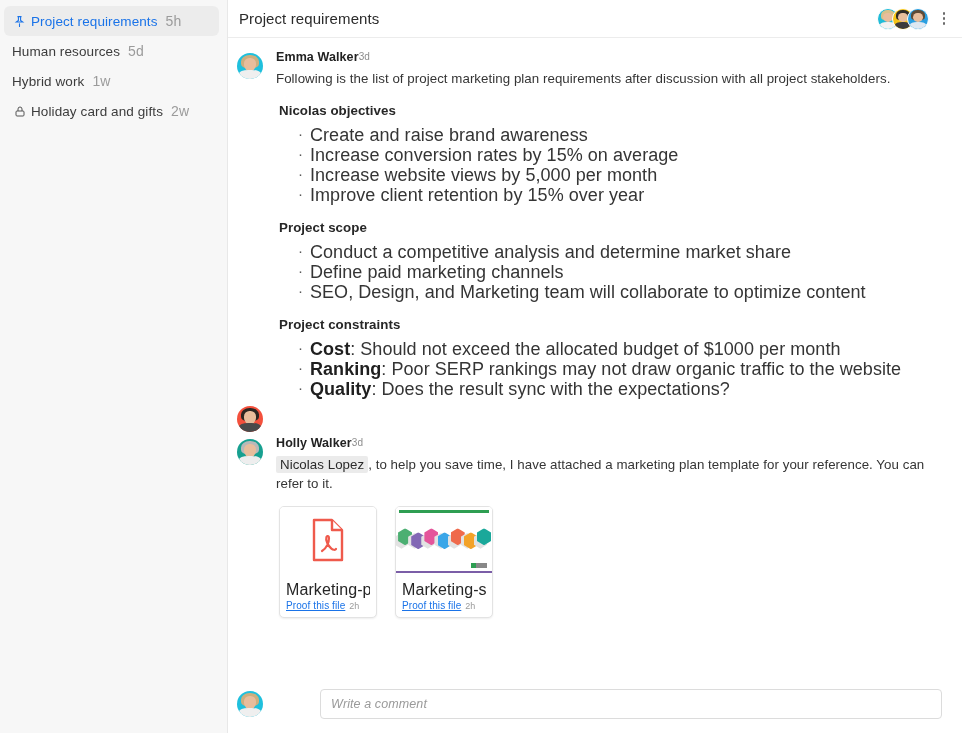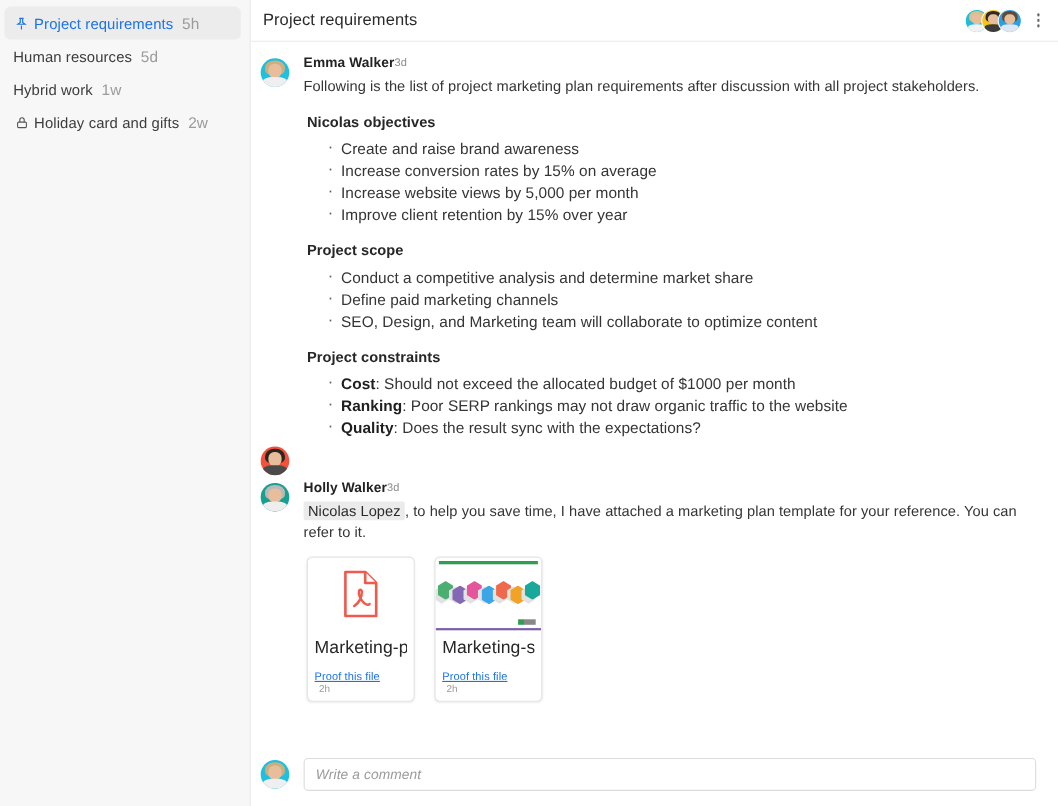--- a/index.html
+++ b/index.html
@@ -161,21 +161,21 @@
   .sec-title {
     font-size: 13.3px;
     font-weight: bold;
     color: #272727;
     margin: 15px 0 7px 3px;
     letter-spacing: 0.05px;
   }
 
   ul.blist { list-style: none; margin: 0 0 0 22px; }
   ul.blist li {
-    font-size: 14px;
+    font-size: 18px;
     color: #353535;
     line-height: 20px;
     position: relative;
     padding-left: 12px;
     letter-spacing: 0.05px;
   }
   ul.blist li::before {
     content: "·";
     position: absolute;
     left: 0;
@@ -231,21 +231,21 @@
     font-size: 10px;
     color: #1a73e8;
     text-decoration: underline;
     letter-spacing: 0.1px;
   }
   .att-time {
     font-size: 9px;
     color: #9b9b9b;
     margin-left: 4px;
   }
-  .att-sub { display: flex; align-items: flex-start; margin-top: 11px; flex-direction: column; }
+  .att-sub { display: flex; align-items: flex-end; margin-top: 1px; }
 
   
   .slide {
     width: 100%; height: 100%;
     background: #fff;
     position: relative;
   }
   .slide .bar-top {
     position: absolute; top: 3px; left: 3px; right: 3px;
     height: 3px; background: #2e9e52;
@@ -287,20 +287,21 @@
   .composer-input {
     flex: 1 1 auto;
     height: 30px;
     border: 1px solid #dcdcdc;
     border-radius: 4px;
     background: #fff;
     display: flex;
     align-items: center;
     padding: 4px 10px;
     cursor: text;
+    margin-left: 44px;
   }
   .composer-input span {
     font-size: 12.5px;
     font-style: italic;
     color: #9a9a9a;
     letter-spacing: 0.1px;
   }
 
   
   .face { width: 100%; height: 100%; position: relative; }

